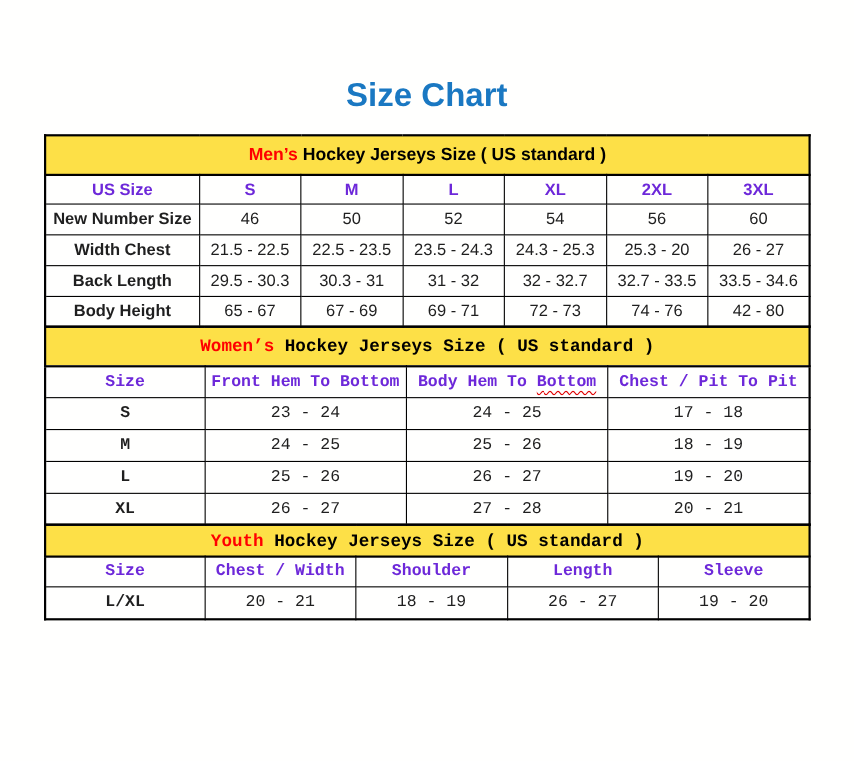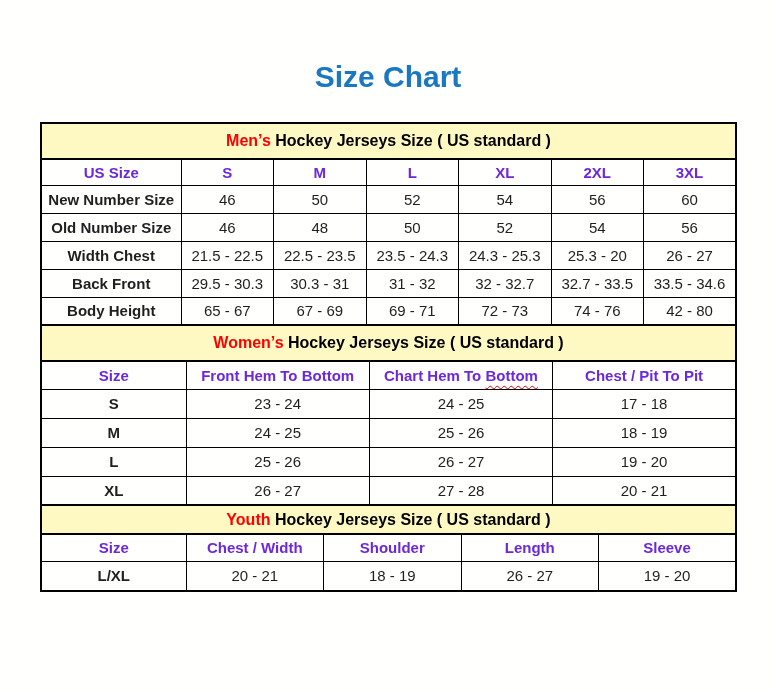--- a/index.html
+++ b/index.html
@@ -5,46 +5,46 @@
   html,body{margin:0;padding:0;}
   body{
     width:776px;height:692px;
     background:#fffffe;
     font-family:"Liberation Sans","DejaVu Sans",sans-serif;
     color:#1f1f1f;
     overflow:hidden;
   }
   .page{position:relative;width:776px;height:692px;}
   .page-title{
-    position:absolute;top:60px;left:0;width:776px;
+    position:absolute;top:70px;left:0;width:776px;
     text-align:center;
     font-size:30px;font-weight:bold;
     color:#1a78c2;
     letter-spacing:0px;
   }
   .chart-wrap{position:absolute;top:122px;left:40px;width:697px;}
   table{
     border-collapse:collapse;
     width:697px;
     table-layout:fixed;
     font-size:15px;
   }
-  table.tbl-womens, table.tbl-youth{margin-top:-2px;}
+  table.tbl-womens, table.tbl-youth{margin-top:-2px;font-family:Liberation Mono, monospace;}
   td,th{
     border:1px solid #000;
     text-align:center;
     vertical-align:middle;
     padding:0 2px;
     overflow:hidden;
     white-space:nowrap;
   }
   table{border:2px solid #000;}
   tr.banner td{
     border:2px solid #000;
-    background:#fef9c3;
+    background:#fde047;
     font-weight:bold;
     font-size:16px;
     color:#000;
   }
   .banner-accent{color:#ff0000;}
   tr.banner{height:36px;}
   .tbl-mens tr.hdr{height:26px;}
   .tbl-mens tr.data{height:28px;}
   .tbl-womens tr.hdr{height:28px;}
   .tbl-womens tr.data{height:29px;}
@@ -97,39 +97,30 @@
       <tr class="data">
         <td class="lbl">New Number Size</td>
         <td>46</td>
         <td>50</td>
         <td>52</td>
         <td>54</td>
         <td>56</td>
         <td>60</td>
       </tr>
       <tr class="data">
-        <td class="lbl">Old Number Size</td>
-        <td>46</td>
-        <td>48</td>
-        <td>50</td>
-        <td>52</td>
-        <td>54</td>
-        <td>56</td>
-      </tr>
-      <tr class="data">
         <td class="lbl">Width Chest</td>
         <td>21.5 - 22.5</td>
         <td>22.5 - 23.5</td>
         <td>23.5 - 24.3</td>
         <td>24.3 - 25.3</td>
         <td>25.3 - 20</td>
         <td>26 - 27</td>
       </tr>
       <tr class="data">
-        <td class="lbl">Back Front</td>
+        <td class="lbl">Back Length</td>
         <td>29.5 - 30.3</td>
         <td>30.3 - 31</td>
         <td>31 - 32</td>
         <td>32 - 32.7</td>
         <td>32.7 - 33.5</td>
         <td>33.5 - 34.6</td>
       </tr>
       <tr class="data">
         <td class="lbl">Body Height</td>
         <td>65 - 67</td>
@@ -149,21 +140,21 @@
           <col>
           <col>
       </colgroup>
       <tbody>
           <tr class="banner">
         <td colspan="4"><span class="banner-accent">Women’s</span><span> Hockey Jerseys Size ( US standard )</span></td>
       </tr>
       <tr class="hdr">
         <th>Size</th>
         <th>Front Hem To Bottom</th>
-        <th><span>Chart Hem To </span><span class="wavy">Bottom</span></th>
+        <th><span>Body Hem To </span><span class="wavy">Bottom</span></th>
         <th>Chest / Pit To Pit</th>
       </tr>
       <tr class="data">
         <td class="lbl-b">S</td>
         <td>23 - 24</td>
         <td>24 - 25</td>
         <td>17 - 18</td>
       </tr>
       <tr class="data">
         <td class="lbl-b">M</td>

